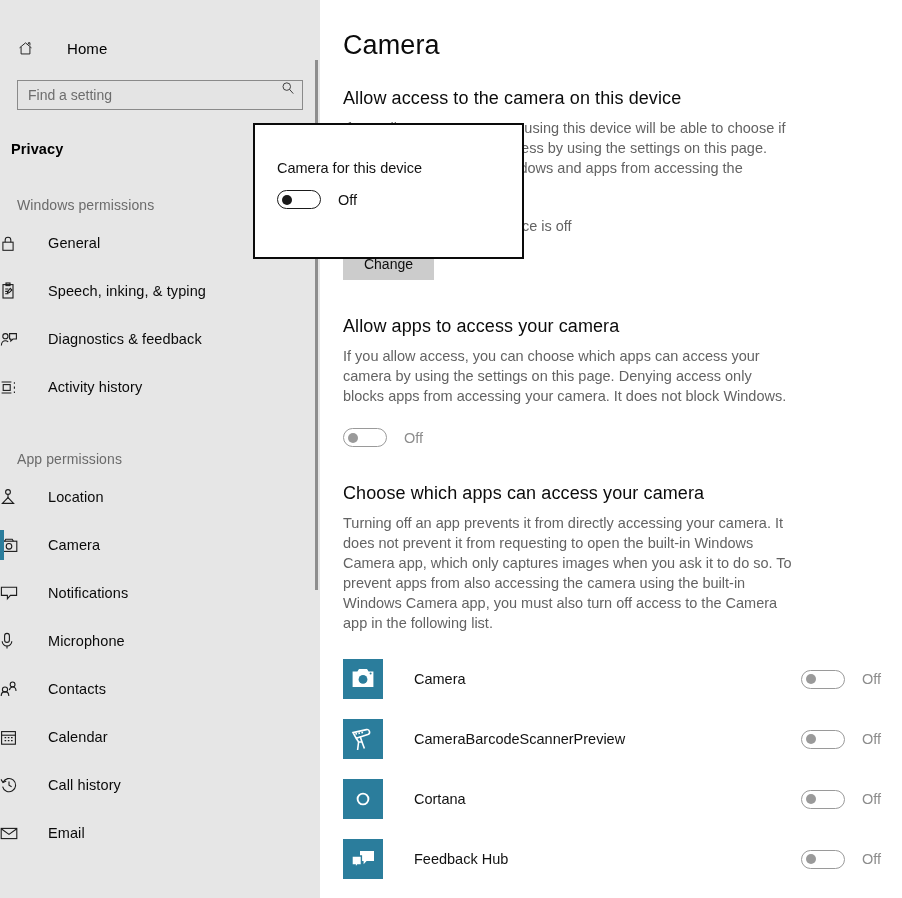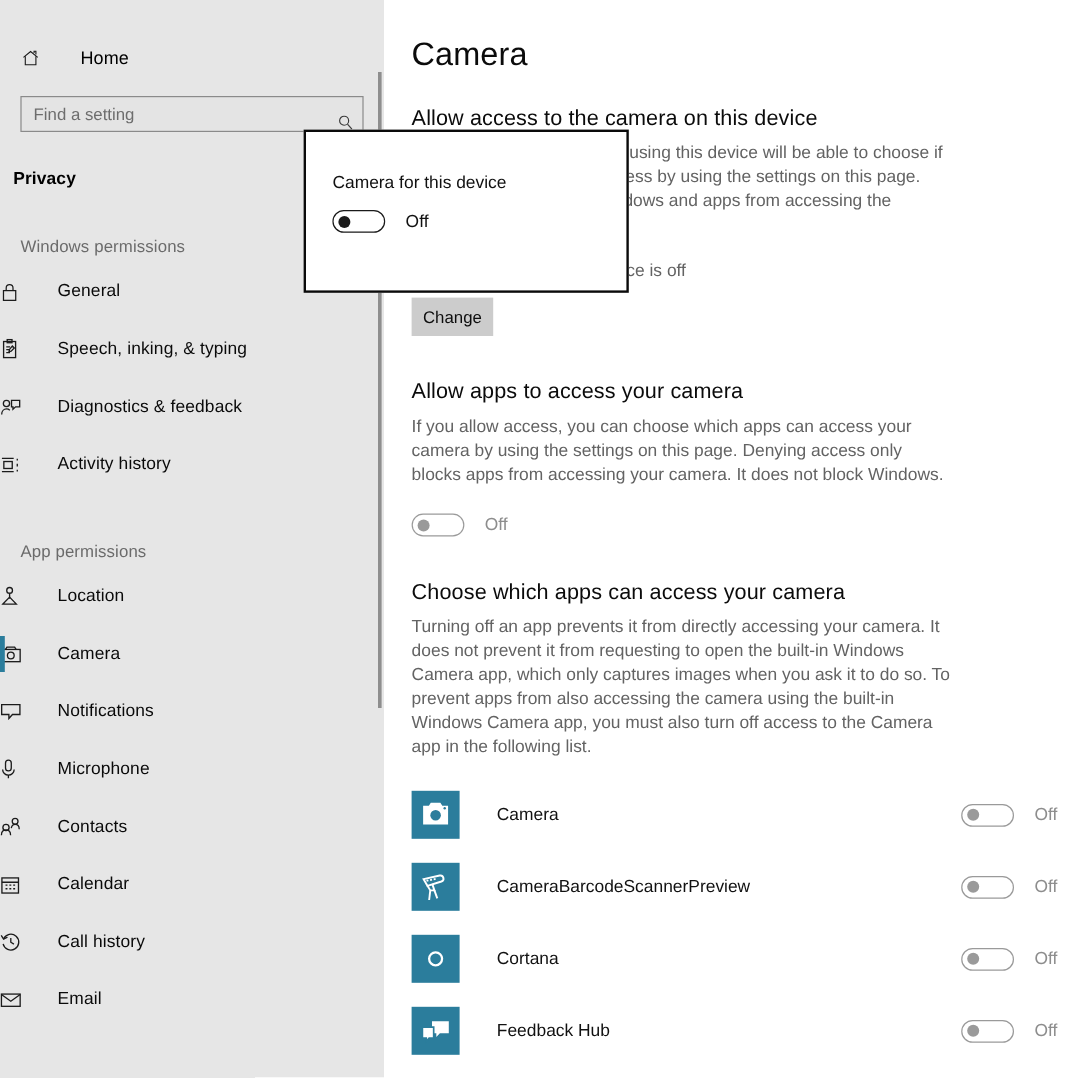--- a/index.html
+++ b/index.html
@@ -51,21 +51,21 @@
     letter-spacing: .1px;
   }
 
   .search-wrap {
     margin: 15px 17px 0 17px;
     height: 30px;
     position: relative;
     background: #e4e4e4;
     border: 1px solid #8a8a8a;
     display: flex;
-    align-items: flex-end;
+    align-items: flex-start;
     gap: 27px;
   }
   .search-input {
     flex: 1;
     border: none;
     outline: none;
     background: transparent;
     font-family: "Liberation Sans", sans-serif;
     font-size: 14px;
     color: #1a1a1a;
@@ -173,21 +173,21 @@
   }
 
   .status-line {
     font-size: 14.5px;
     color: #636363;
     margin-top: 20px;
   }
 
   .change-btn {
     margin-top: 14px;
-    width: 68px;
+    width: 91px;
     height: 32px;
     background: #cccccc;
     border: none;
     font-family: "Liberation Sans", sans-serif;
     font-size: 14px;
     color: #0d0d0d;
     cursor: pointer;
   }
 
   
@@ -247,21 +247,21 @@
     flex: 1;
     white-space: nowrap;
   }
   .app-row .toggle { margin-left: auto; }
   .app-row .toggle-label { width: 40px; }
 
   
   #popup {
     position: absolute;
     left: 253px;
-    top: 108px;
+    top: 123px;
     width: 271px;
     height: 136px;
     background: #ffffff;
     border: 2px solid #0a0a0a;
     z-index: 50;
   }
   #popup .pop-title {
     font-size: 14.5px;
     color: #111111;
     margin: 35px 0 0 22px;

